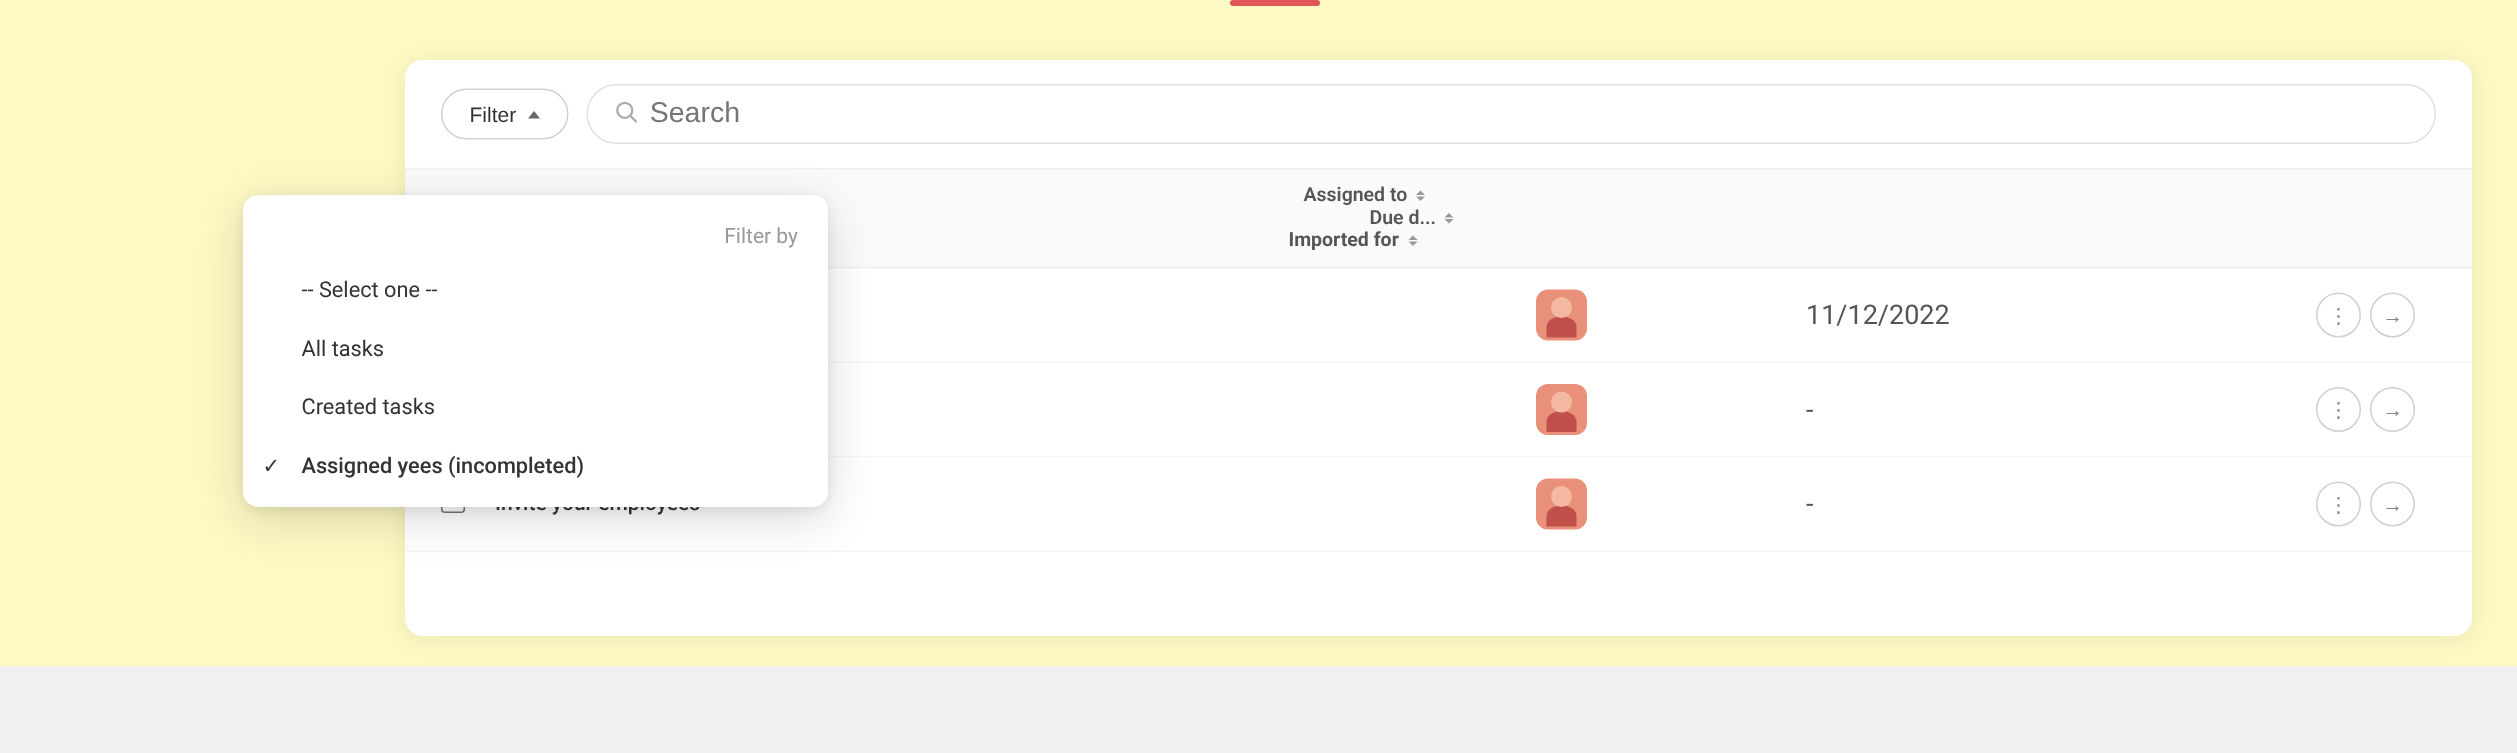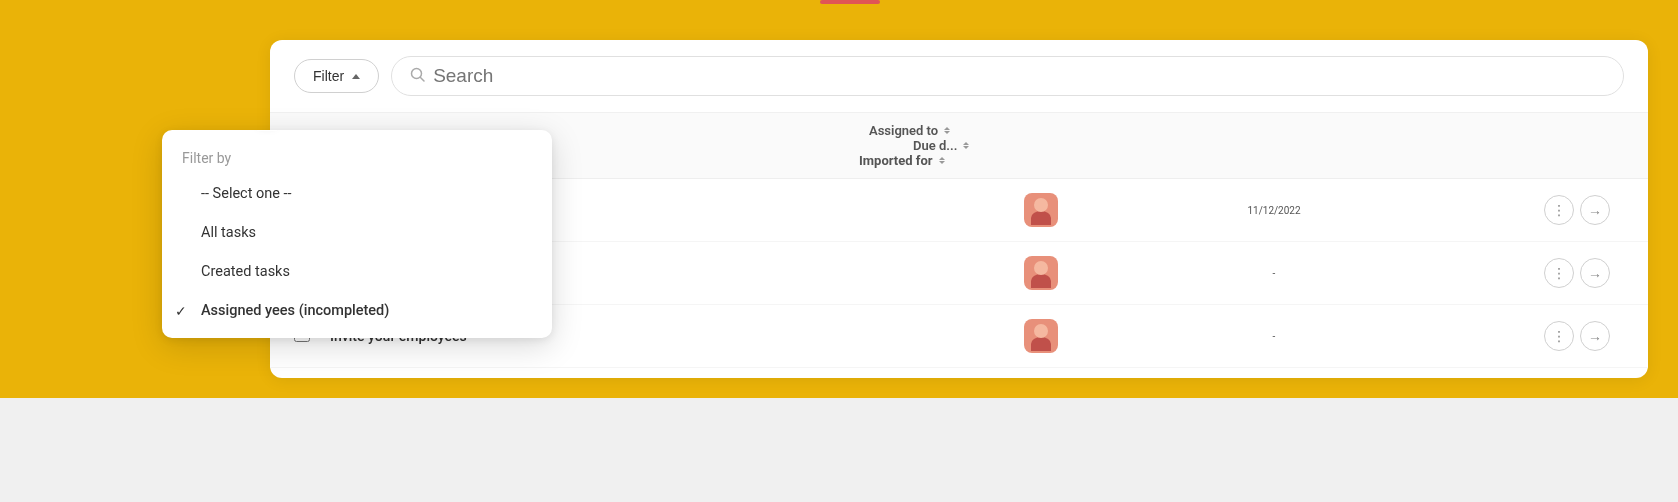--- a/index.html
+++ b/index.html
@@ -7,22 +7,22 @@
       font-family: -apple-system, BlinkMacSystemFont, 'Segoe UI', Roboto, sans-serif;
       background: #f0f0f0;
       width: 1678px;
       height: 502px;
       overflow: hidden;
       position: relative;
     }
 
     .page-container {
       width: 1678px;
-      height: 398px;
-      background: #eab308;
+      height: 444px;
+      background: #fef9c3;
       position: relative;
     }
 
     
     .main-panel {
       position: absolute;
       top: 40px;
       left: 270px;
       right: 30px;
       bottom: 20px;
@@ -253,23 +253,22 @@
       left: 50%;
       transform: translateX(-50%);
       width: 14px;
       height: 14px;
       background: #f5b8a0;
       border-radius: 50%;
     }
 
     .row-due {
       width: 140px;
-      font-size: 10px;
+      font-size: 18px;
       color: #555;
-      text-align: center;
     }
 
     .row-imported {
       width: 200px;
       font-size: 13px;
       color: #555;
     }
 
     .row-actions {
       width: 80px;
@@ -304,20 +303,21 @@
       z-index: 100;
       overflow: hidden;
       padding: 8px 0;
     }
 
     .dropdown-header {
       padding: 12px 20px 8px 20px;
       font-size: 14px;
       color: #999;
       font-weight: 400;
+      text-align: right;
     }
 
     .dropdown-item {
       display: flex;
       align-items: center;
       padding: 11px 13px;
       font-size: 14.5px;
       color: #333;
       cursor: pointer;
       gap: 10px;

